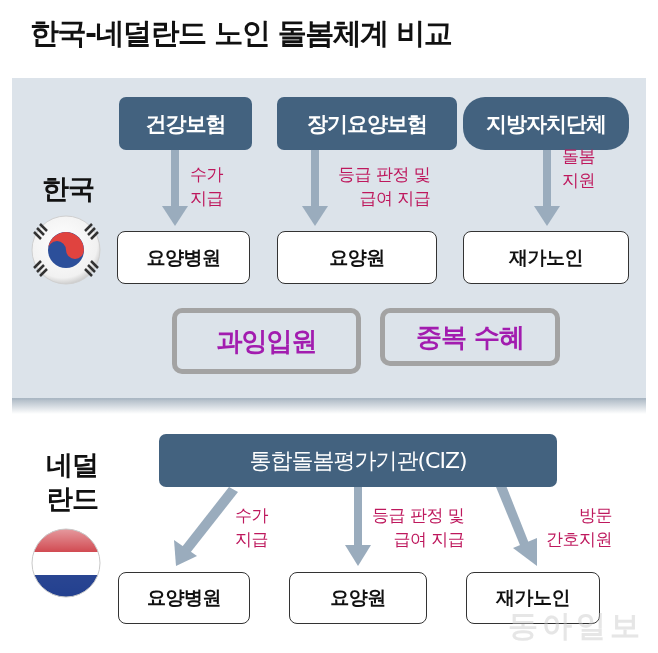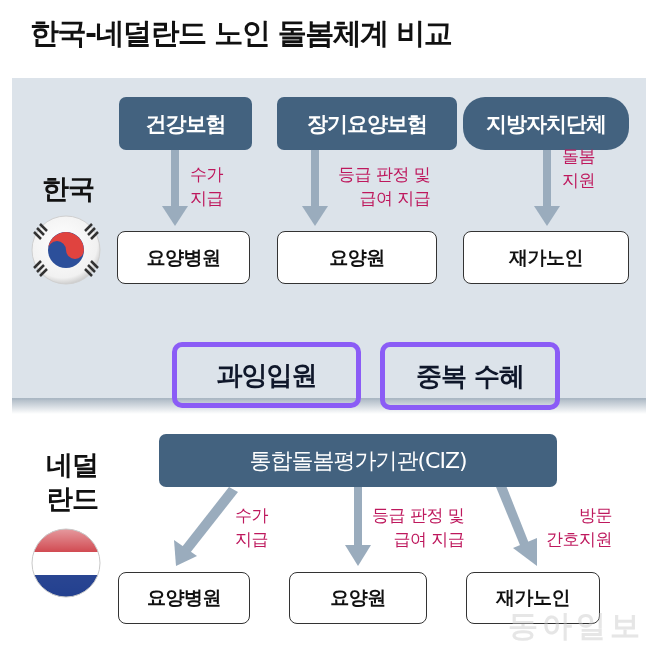--- a/index.html
+++ b/index.html
@@ -9,22 +9,22 @@
   .title { left:30px; top:14px; font-size:29px; font-weight:bold; letter-spacing:-1.5px; color:#111; white-space:nowrap; }
   .kr-panel { left:12px; top:78px; width:634px; height:322px; background:#dce3ea; }
   .kr-shadow { left:12px; top:398px; width:634px; height:16px;
                background:linear-gradient(#a9b6c2, rgba(255,255,255,0)); }
   .dark-box { background:#43627f; color:#fff; border-radius:7px; display:flex; align-items:center; justify-content:center;
               font-size:21px; font-weight:bold; letter-spacing:-1px; white-space:nowrap; }
   .white-box { background:#fff; border:1.5px solid #333; border-radius:8px; display:flex; align-items:center; justify-content:center;
                font-size:19px; font-weight:bold; letter-spacing:-0.5px; white-space:nowrap; box-sizing:border-box; }
   .note { font-size:17px; line-height:24px; color:#be185d; white-space:nowrap; letter-spacing:-0.5px;text-align:right; }
   .country { font-size:27px; font-weight:bold; line-height:34px; letter-spacing:-1px; }
-  .stamp { border:5px solid #8b5cf6; border-radius:10px; color:#0f172a; display:flex; align-items:center; justify-content:center;
-           font-size:26px; font-weight:bold; letter-spacing:-1px; box-sizing:border-box; white-space:pre; background:transparent;margin-top:34px; }
+  .stamp { border:5px solid #a3a3a3; border-radius:10px; color:#a21caf; display:flex; align-items:center; justify-content:center;
+           font-size:26px; font-weight:bold; letter-spacing:-1px; box-sizing:border-box; white-space:pre; background:transparent; }
   .watermark { color:rgba(200,200,200,0.45); font-size:30px; font-weight:bold; letter-spacing:4px; white-space:nowrap; }
   svg { position:absolute; left:0; top:0; overflow:visible; }
 </style>
 </head>
 <body>
 
 <div class="abs title">한국-네덜란드 노인 돌봄체계 비교</div>
 
 <div class="abs kr-panel"></div>
 <div class="abs kr-shadow"></div>
@@ -89,21 +89,21 @@
 <div class="abs note" style="left:562px;top:144px;">
   <div>돌봄</div>
   <div>지원</div>
 </div>
 
 <div class="abs white-box" style="left:117px;top:231px;width:133px;height:53px;">요양병원</div>
 <div class="abs white-box" style="left:277px;top:231px;width:160px;height:53px;">요양원</div>
 <div class="abs white-box" style="left:463px;top:231px;width:166px;height:53px;">재가노인</div>
 
 <div class="abs stamp" style="left:172px;top:308px;width:189px;height:66px;">과잉입원</div>
-<div class="abs stamp" style="left:380px;top:308px;width:180px;height:68px;">중복 수혜</div>
+<div class="abs stamp" style="left:380px;top:308px;width:180px;height:58px;">중복 수혜</div>
 
 <div class="abs country" style="left:46px;top:448px;text-align:center;">
   <div>네덜</div>
   <div>란드</div>
 </div>
 
 <svg width="658" height="653">
   <defs>
     <clipPath id="nlclip">
         <circle cx="66" cy="563" r="34"></circle>

